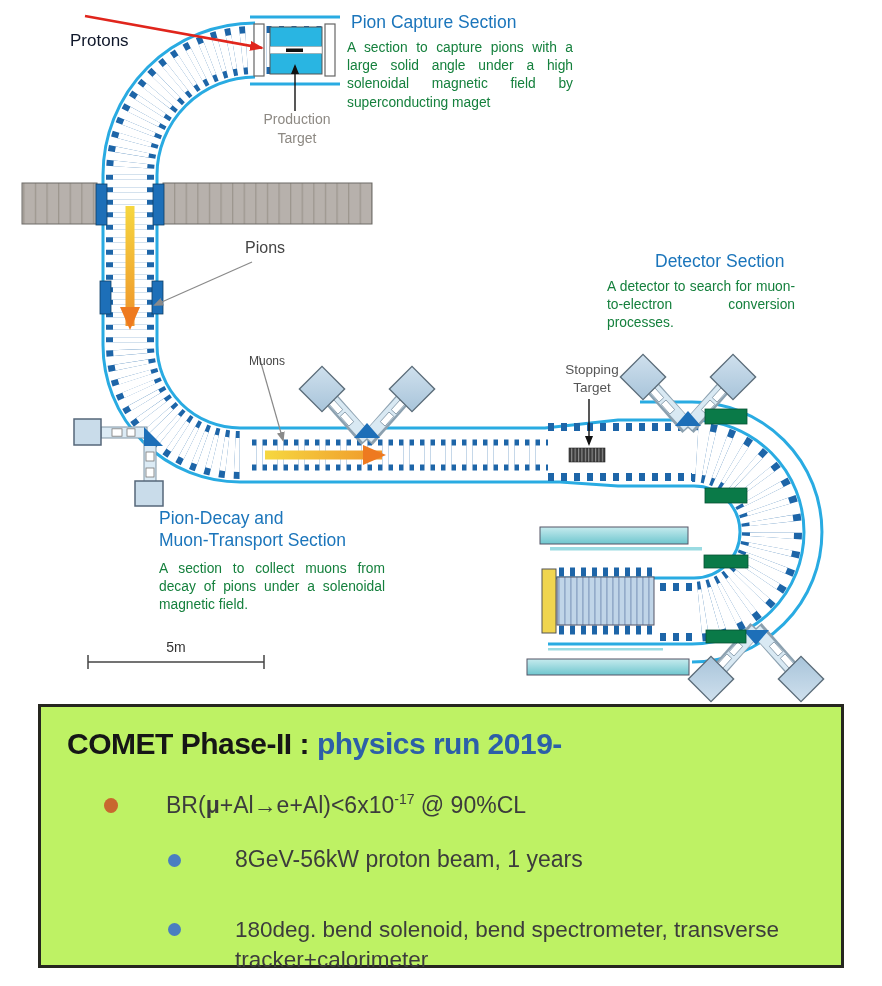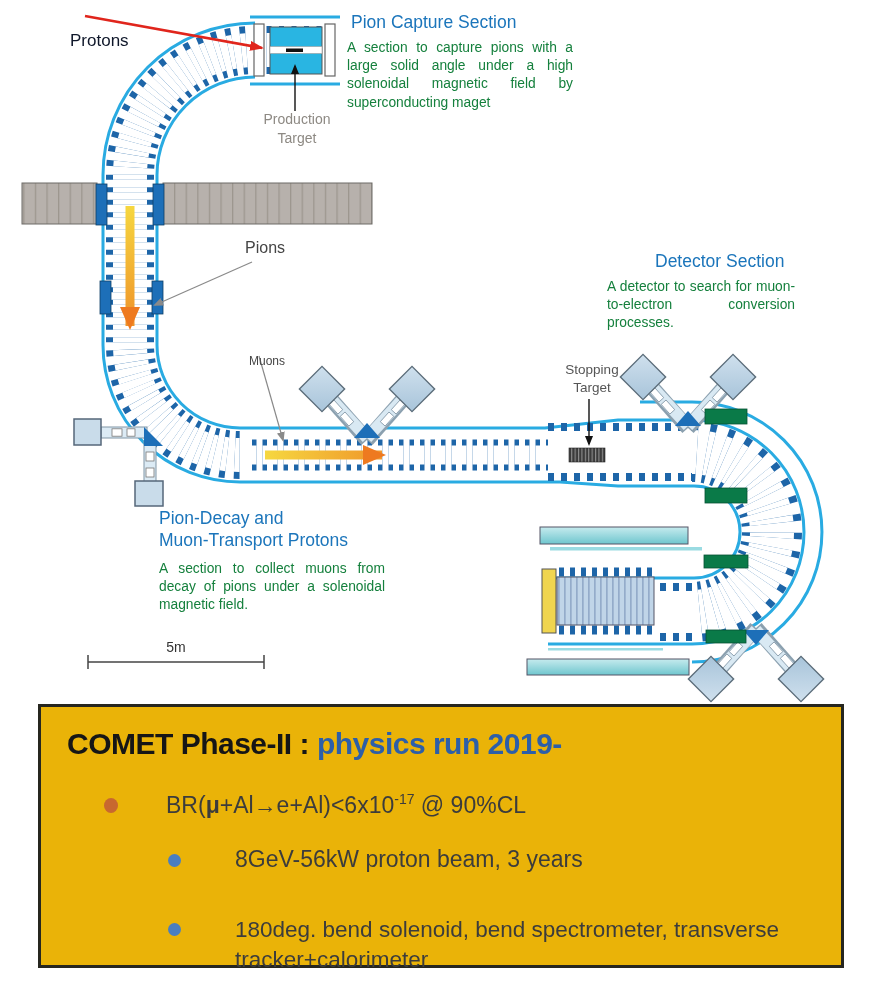--- a/index.html
+++ b/index.html
@@ -19,21 +19,21 @@
   .sec-h { position: absolute; font-size: 17.5px; color: #1b75bb; line-height: 1.25; }
   .sec-b { position: absolute; font-size: 13.8px; color: #15803d; line-height: 1.32; text-align: justify; }
   .cap-h { left: 351px; top: 12px; }
   .cap-b { left: 347px; top: 39px; width: 226px; }
   .det-h { left: 607px; top: 251px; margin-left: 48px; }
   .det-b { left: 607px; top: 278px; width: 188px; }
   .dec-h { left: 159px; top: 508px; }
   .dec-b { left: 159px; top: 560px; width: 226px; }
 
   .infobox { position: absolute; left: 38px; top: 704px; width: 806px; height: 264px;
-             background: #eab308; border: 3px solid #26261f; }
+             background: #bef264; border: 3px solid #26261f; }
   .ib-title { position: absolute; left: 26px; top: 20px; font-size: 30px; font-weight: bold; color: #161616; letter-spacing: -0.5px; }
   .ib-title .blue { color: #2d5fa8; }
   .dot { position: absolute; border-radius: 50%; }
   .dot-orange { left: 63px; top: 91px; width: 14px; height: 15px; background: #c8682f; }
   .dot-blue2 { left: 127px; top: 147px; width: 13px; height: 13px; background: #4a7ec0; }
   .dot-blue3 { left: 127px; top: 216px; width: 13px; height: 13px; background: #4a7ec0; }
   .ib-line { position: absolute; font-size: 23px; color: #3c3c3c; }
   .ib-l1 { left: 125px; top: 84px; }
   .ib-l1 sup { font-size: 14px; vertical-align: super; }
   .ib-l1 .mu { font-weight: bold; }
@@ -212,35 +212,35 @@
     <div class="lbl lbl-scale">5m</div>
 
     <div class="sec-h cap-h">Pion Capture Section</div>
     <div class="sec-b cap-b">A section to capture pions with a large solid angle under a high solenoidal magnetic field by superconducting maget</div>
 
     <div class="sec-h det-h">Detector Section</div>
     <div class="sec-b det-b">A detector to search for muon-to-electron conversion processes.</div>
 
     <div class="sec-h dec-h">
       <div>Pion-Decay and</div>
-      <div>Muon-Transport Protons</div>
+      <div>Muon-Transport Section</div>
     </div>
     <div class="sec-b dec-b">A section to collect muons from decay of pions under a solenoidal magnetic field.</div>
   </div>
 
   <div class="infobox">
     <div class="ib-title">
       <span>COMET Phase-II : </span><span class="blue">physics run 2019-</span>
     </div>
 
     <span class="dot dot-orange"></span>
     <div class="ib-line ib-l1">
       <span>BR(</span><span class="mu">μ</span><span>+Al→e+Al)&lt;6x10</span><sup>-17</sup><span> @ 90%CL</span>
     </div>
 
     <span class="dot dot-blue2"></span>
-    <div class="ib-line ib-l2">8GeV-56kW proton beam, 3 years</div>
+    <div class="ib-line ib-l2">8GeV-56kW proton beam, 1 years</div>
 
     <span class="dot dot-blue3"></span>
     <div class="ib-line ib-l3">180deg. bend solenoid, bend spectrometer, transverse tracker+calorimeter</div>
   </div>
 
 </div>
 
 </body></html>

